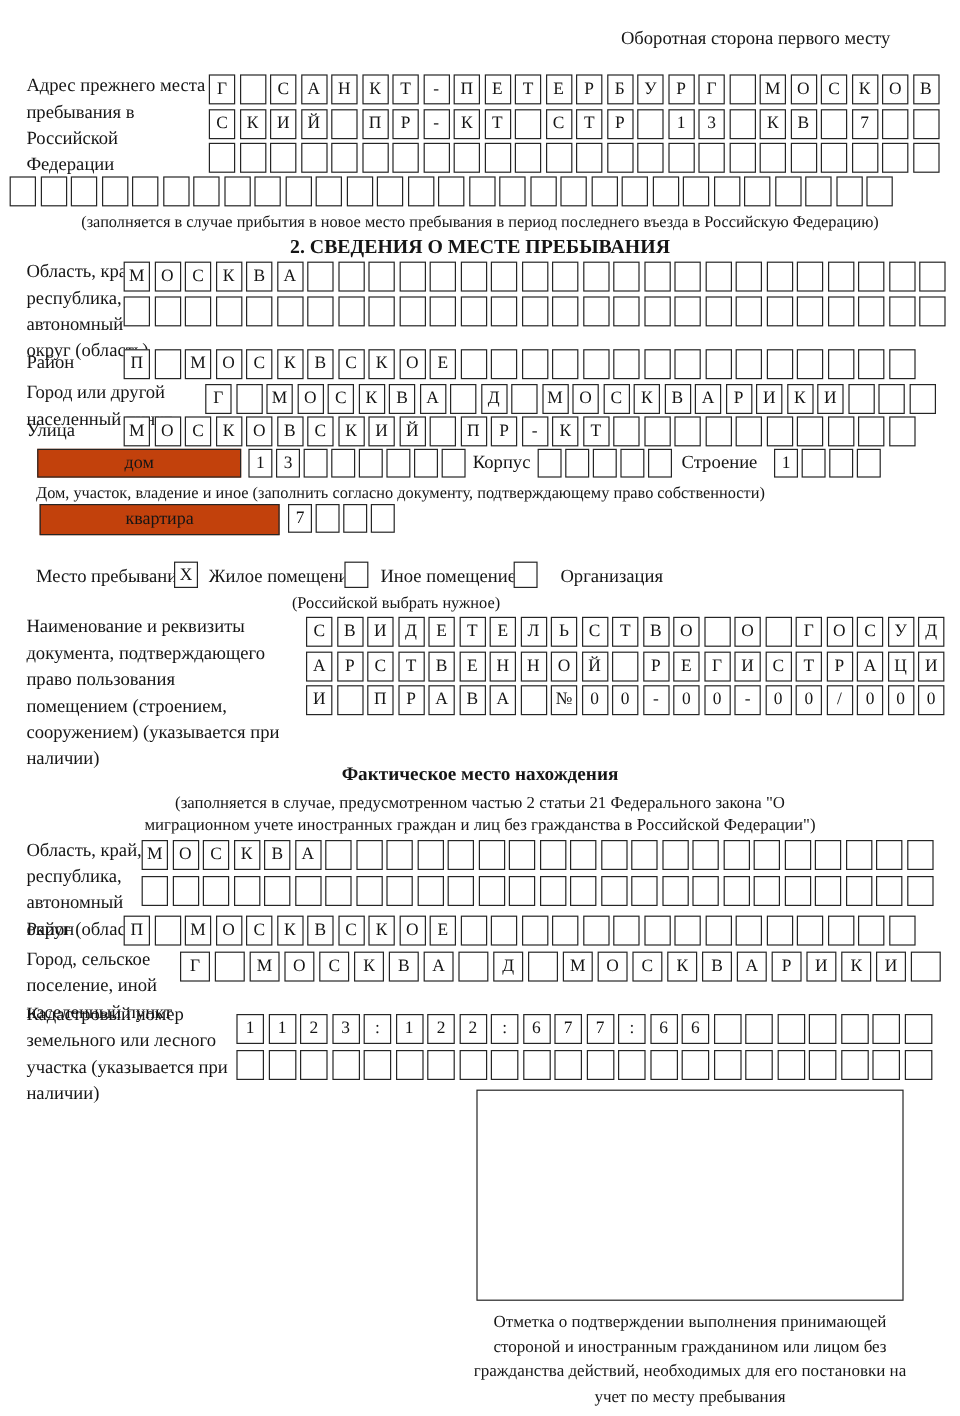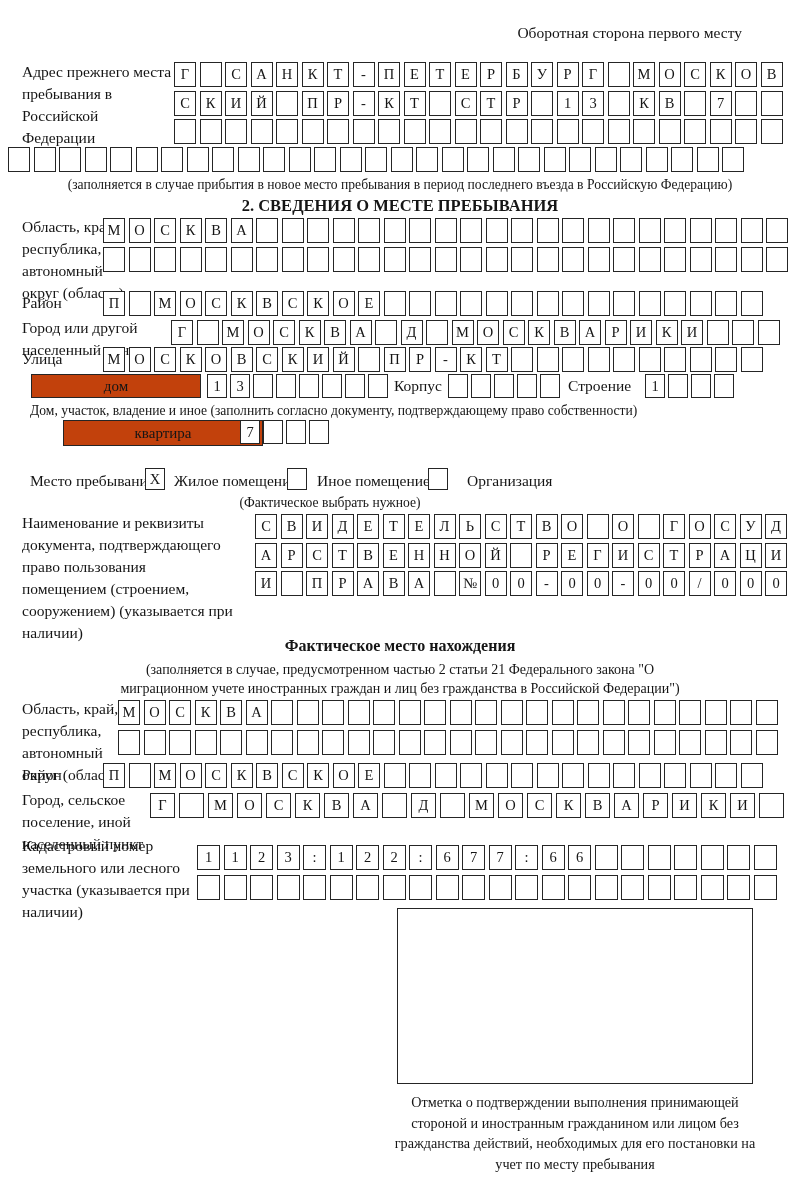--- a/index.html
+++ b/index.html
@@ -324,36 +324,36 @@
     </div>
   <div class="abs lbl" style="left:568px;top:375px;">Строение</div>
   <div class="abs boxrow bw-sm" style="left:645px;top:374px;">
       <span class="box">1</span>
       <span class="box"></span>
       <span class="box"></span>
       <span class="box"></span>
     </div>
   <div class="abs note" style="left:30px;top:402px;width:760px;">Дом, участок, владение и иное (заполнить согласно документу, подтверждающему право собственности)</div>
 
-  <div class="abs widecell" style="left:33px;top:420px;width:200px;height:26px;margin-left:30px;">квартира</div>
+  <div class="abs widecell" style="left:33px;top:420px;width:200px;height:26px;">квартира</div>
   <div class="abs boxrow bw-sm" style="left:240px;top:420px;">
       <span class="box">7</span>
       <span class="box"></span>
       <span class="box"></span>
       <span class="box"></span>
     </div>
 
   <div class="abs lbl" style="left:30px;top:470px;">Место пребывания:</div>
   <div class="abs cb" style="left:145px;top:468px;">X</div>
   <div class="abs lbl" style="left:174px;top:470px;">Жилое помещение</div>
   <div class="abs cb" style="left:287px;top:468px;"></div>
   <div class="abs lbl" style="left:317px;top:470px;">Иное помещение</div>
   <div class="abs cb" style="left:428px;top:468px;"></div>
   <div class="abs lbl" style="left:467px;top:470px;">Организация</div>
-  <div class="abs note ctr" style="left:0;top:494px;width:660px;">(Фактическое выбрать нужное)</div>
+  <div class="abs note ctr" style="left:0;top:494px;width:660px;">(Российской выбрать нужное)</div>
 
   <div class="abs lbl" style="left:22px;top:512px;width:212px;">Наименование и реквизиты документа, подтверждающего право пользования помещением (строением, сооружением) (указывается при наличии)</div>
   <div class="abs boxrow" style="left:255px;top:514px;">
       <span class="box">С</span>
       <span class="box">В</span>
       <span class="box">И</span>
       <span class="box">Д</span>
       <span class="box">Е</span>
       <span class="box">Т</span>
       <span class="box">Е</span>

